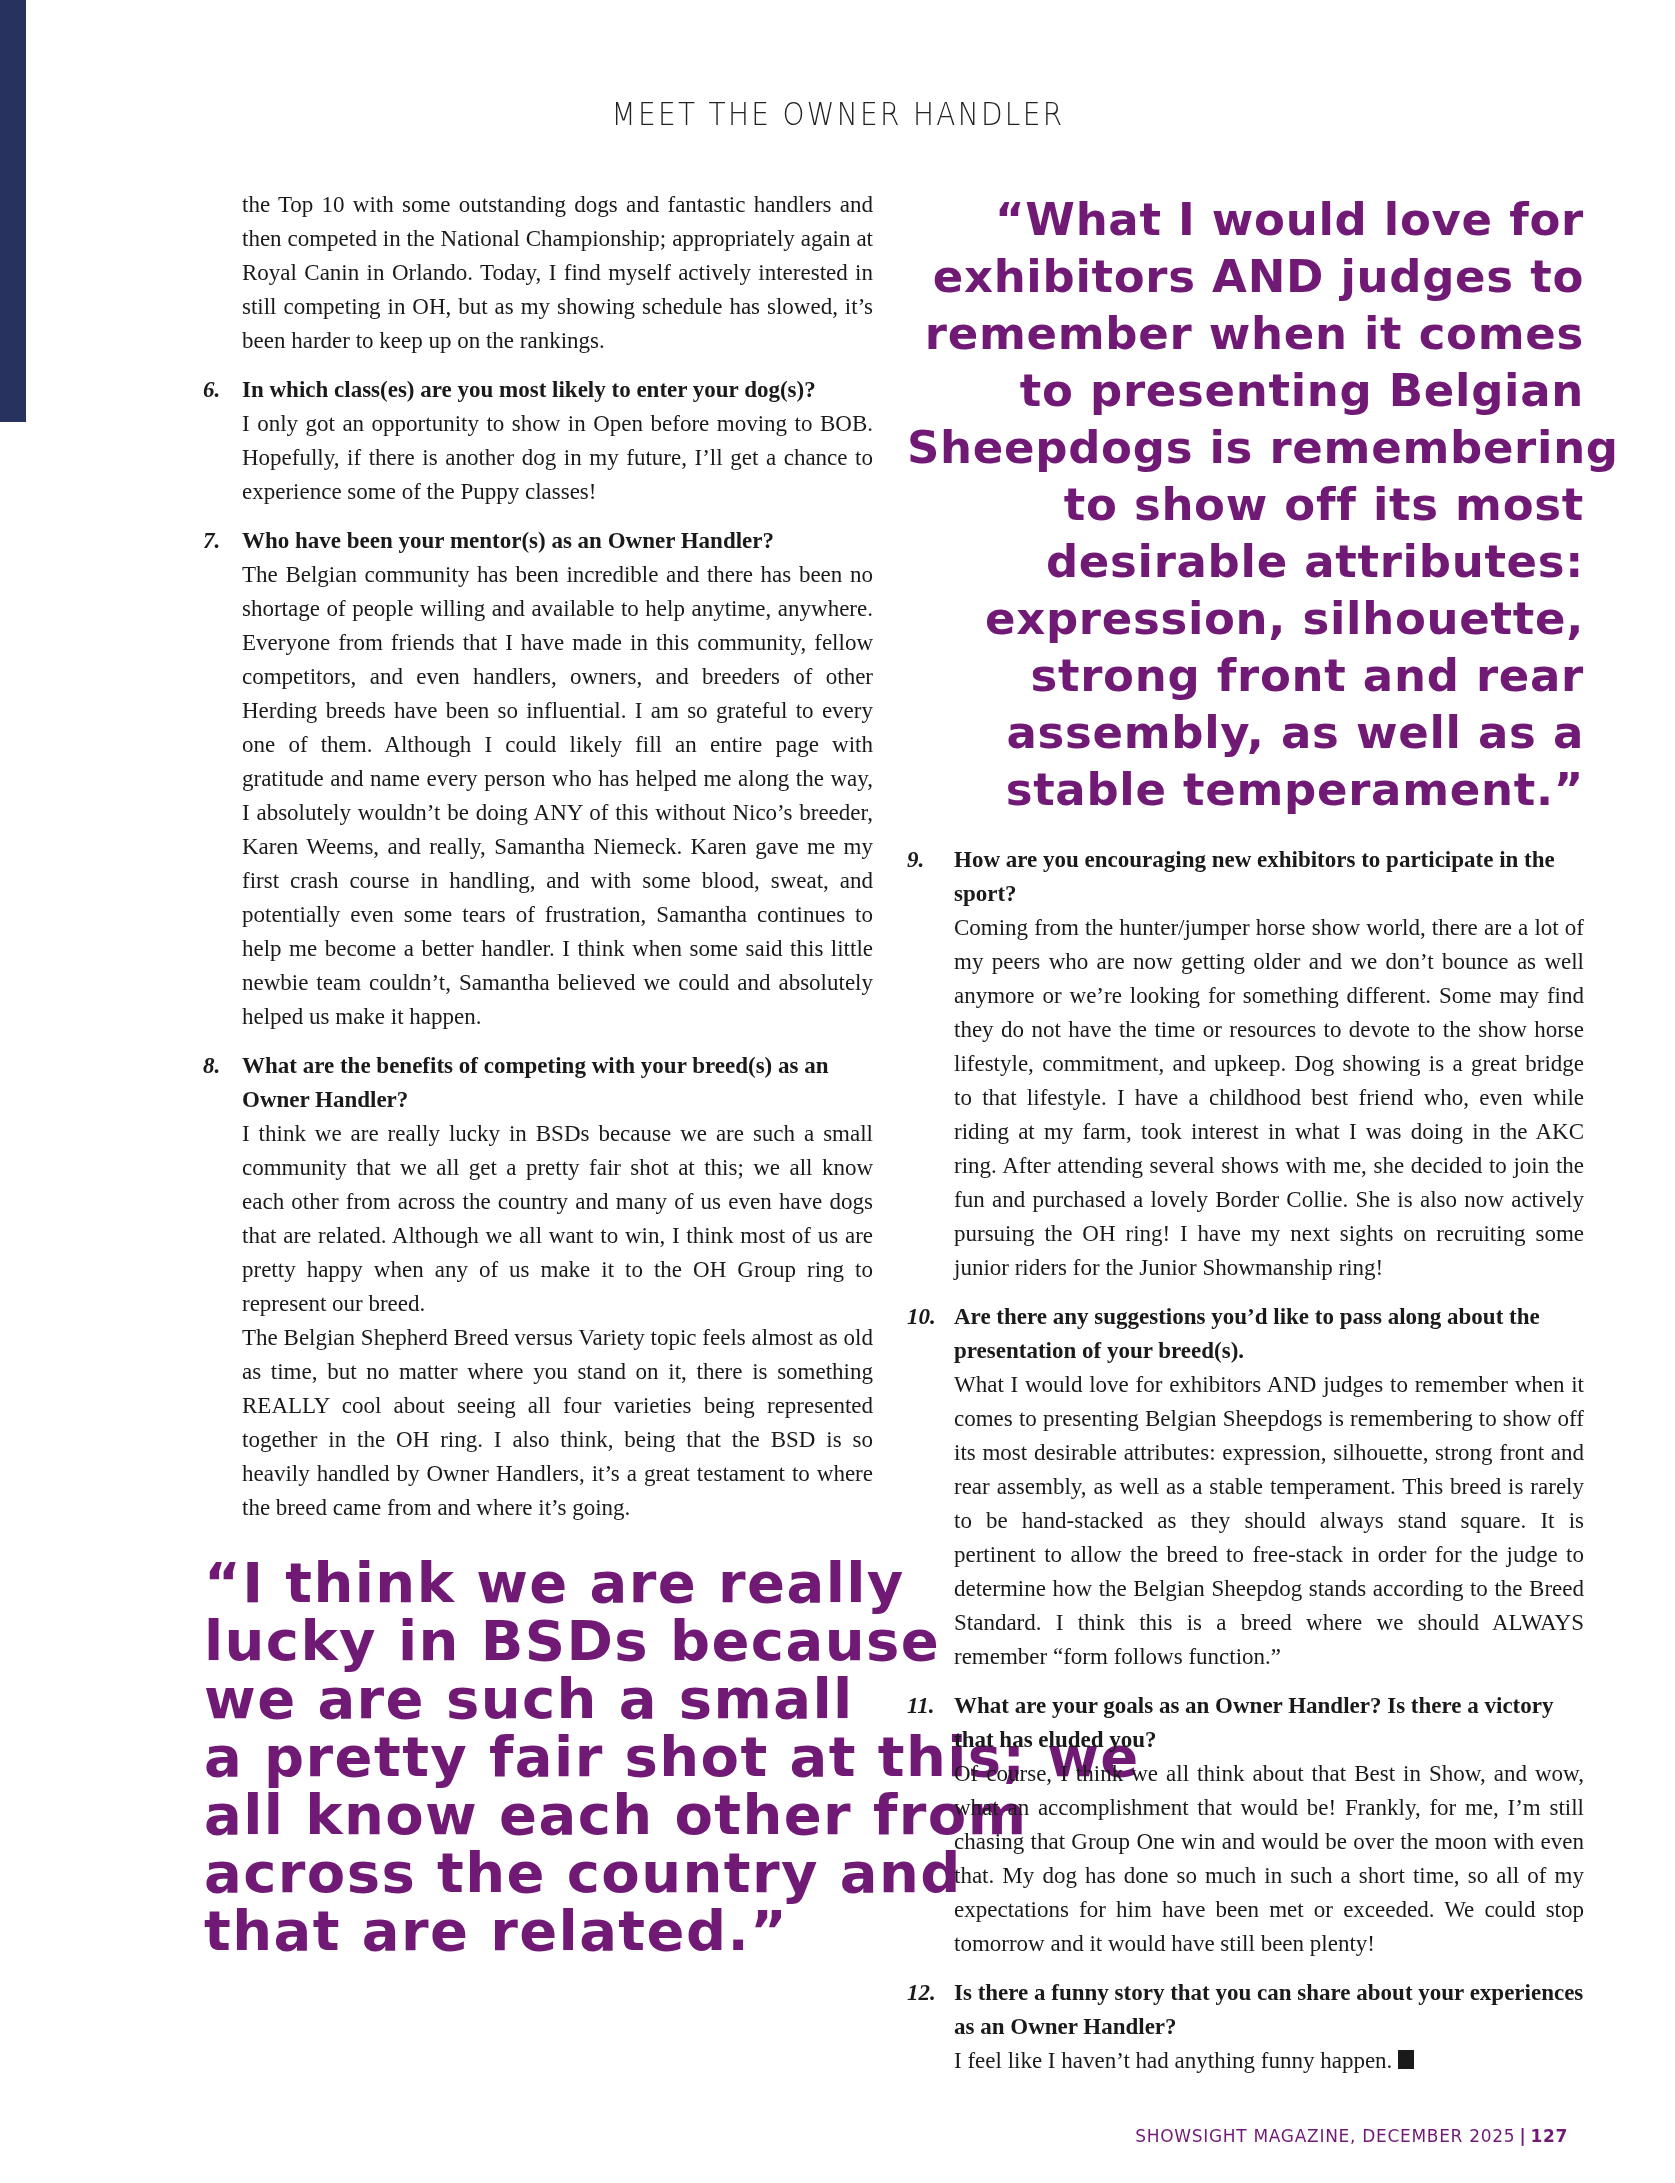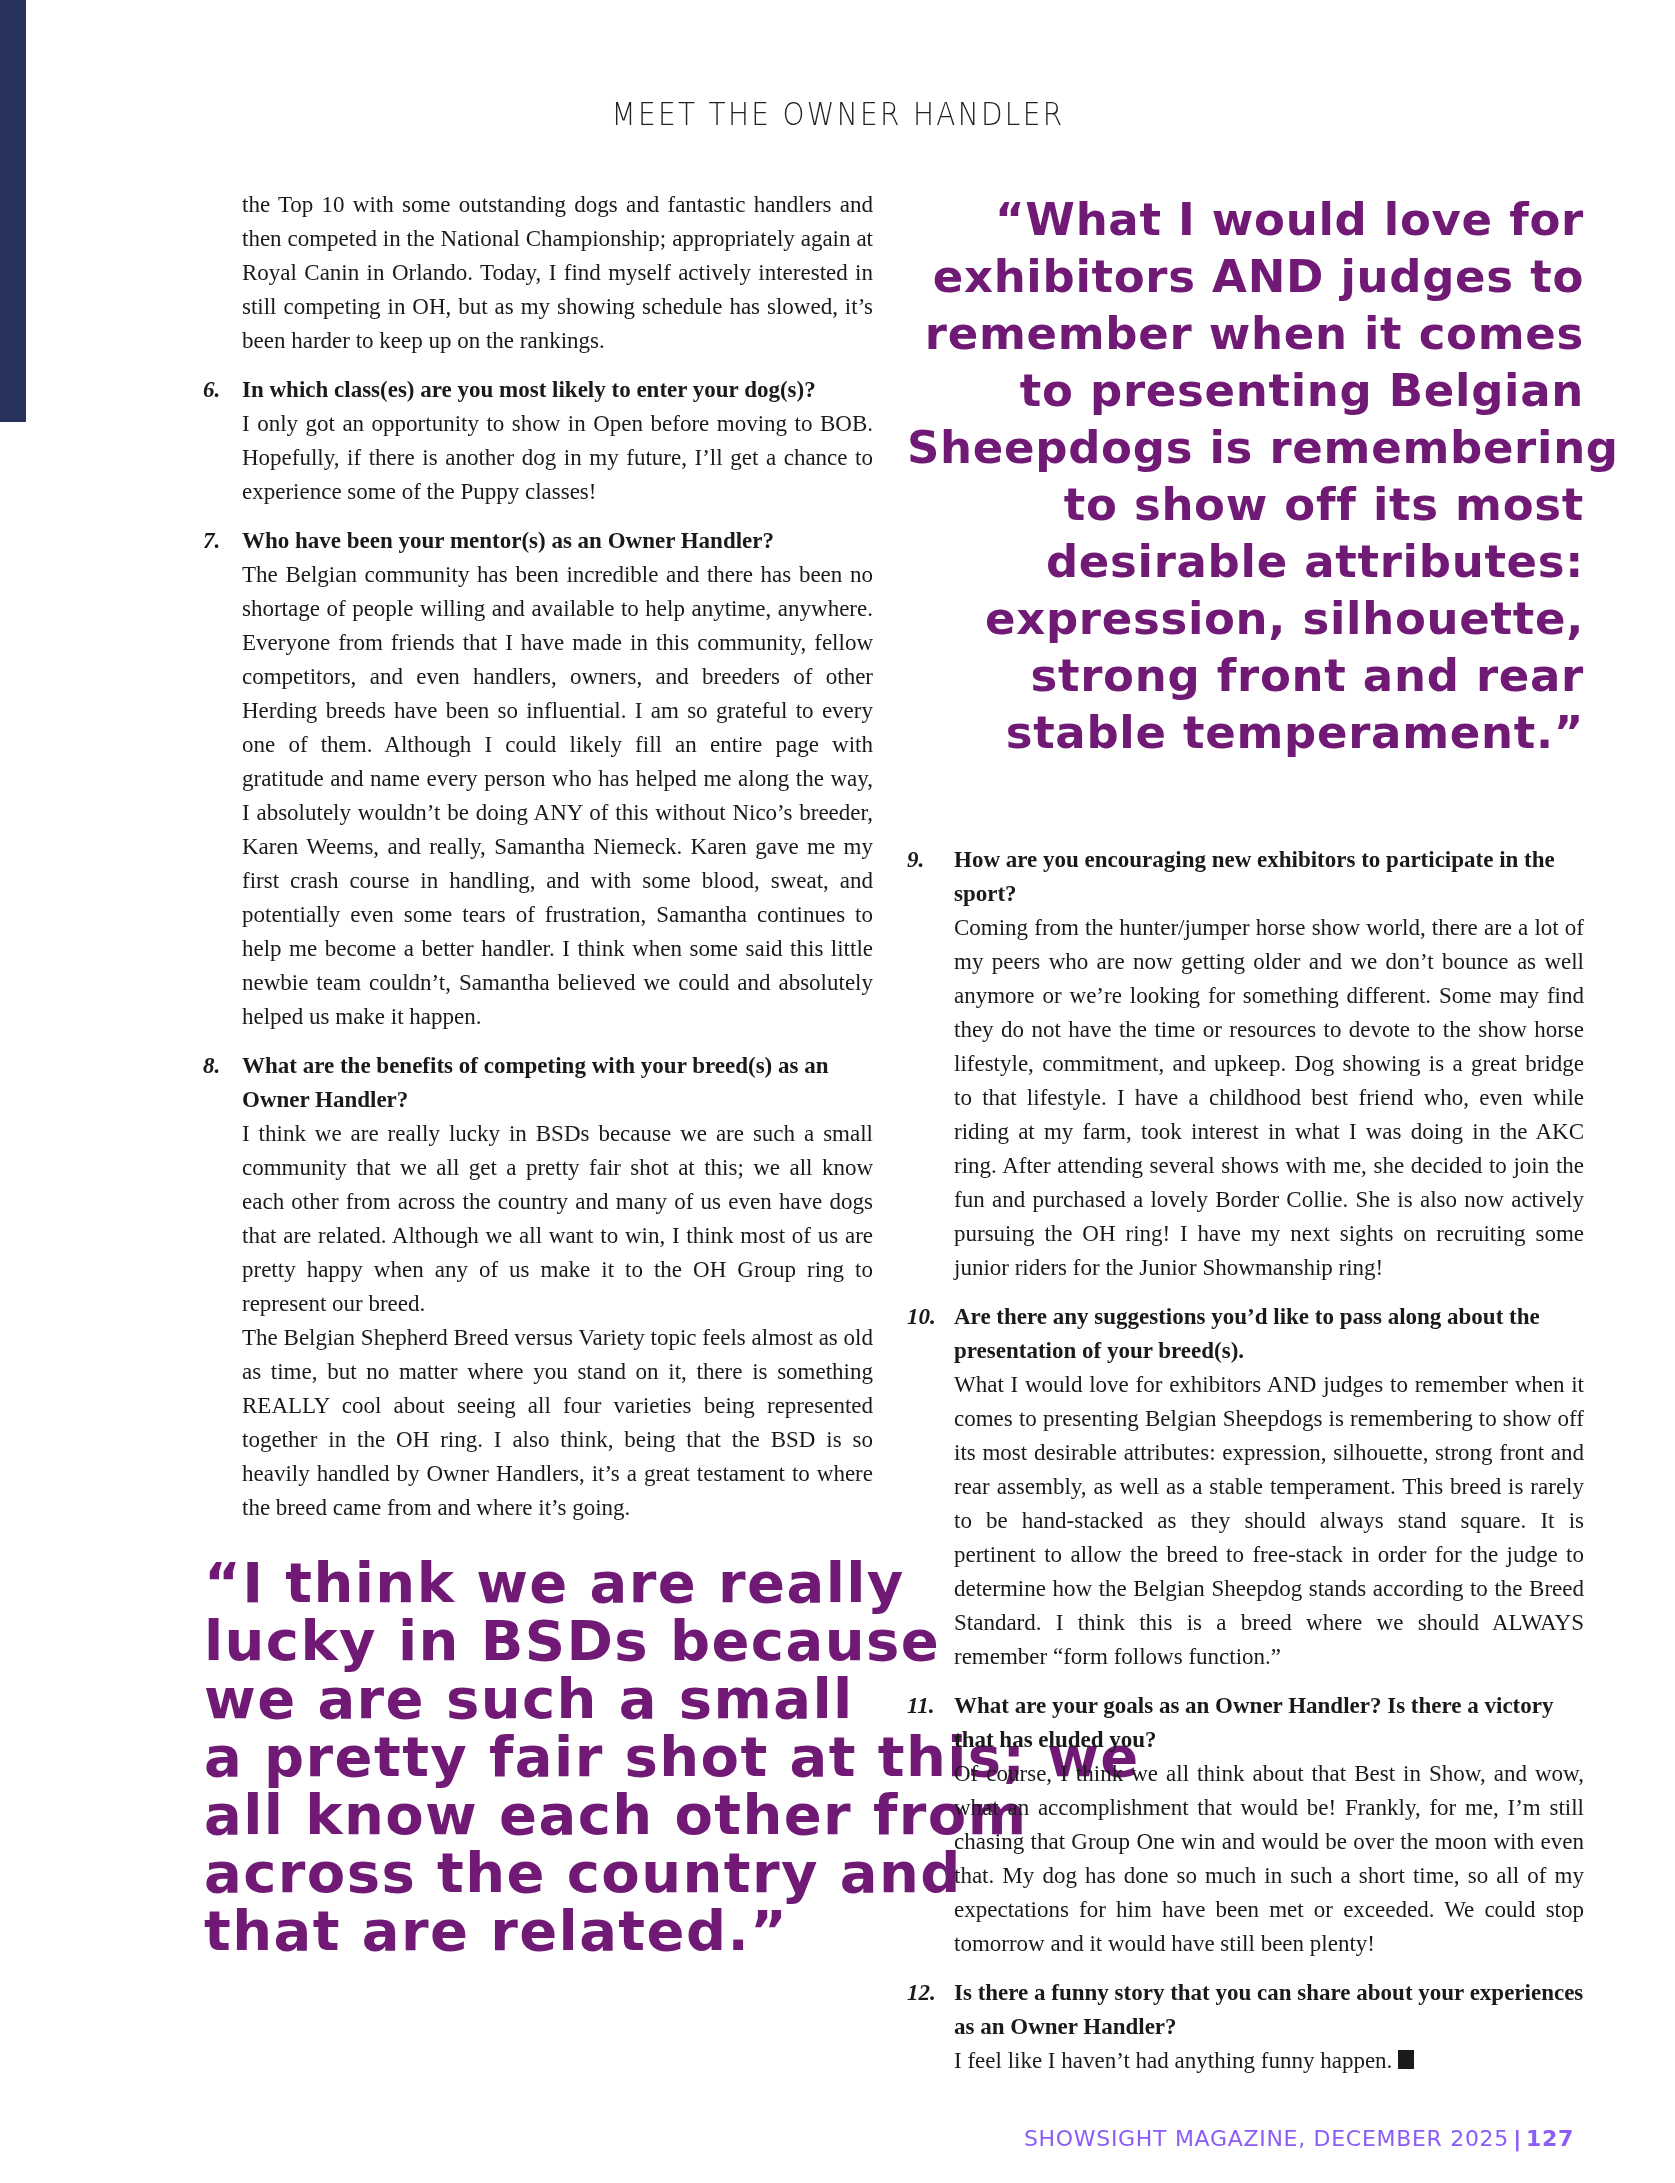--- a/index.html
+++ b/index.html
@@ -17,42 +17,43 @@
   .qa { margin-top: 15px; position: relative; padding-left: 39px; }
   .qa .num { position: absolute; left: 0; top: 0; font-style: italic; font-weight: bold; font-size: 23px; line-height: 34px; }
   .qa .question { font-weight: bold; font-size: 23px; line-height: 34px; margin: 0; }
   .col-right .qa { padding-left: 47px; }
   .col-right .qa:first-child { margin-top: 0; }
   .end-mark { display: inline-block; width: 16.2px; height: 19px; background: #1a1a1a; margin-left: 5.4px; vertical-align: -1.4px; }
   .pull-quote { position: absolute; color: #701a75; font-family: "DejaVu Sans", sans-serif; font-weight: bold; margin: 0; }
   .pull-right { left: 907px; top: 191px; width: 677px; text-align: right; font-size: 45px; line-height: 57px; letter-spacing: 0.7px; }
   .pull-left { left: 204px; top: 1554px; width: 677px; text-align: left; font-size: 56px; line-height: 58px; letter-spacing: 1.4px; }
   .pull-quote span { display: block; white-space: nowrap; }
-  .footer { position: absolute; top: 2126px; right: 102px; font-family: "DejaVu Sans", sans-serif;
-            font-size: 22px; letter-spacing: 0.7px; color: #8b5cf6; }
+  .footer { position: absolute; top: 2126px; right: 108px; font-family: "DejaVu Sans", sans-serif;
+            font-size: 17px; letter-spacing: 0.7px; color: #701a75; }
   .footer .sep { font-weight: bold; margin: 0 4.1px; }
   .footer .page { font-weight: bold; }
 </style>
 </head>
 <body>
 
 <div class="side-bar"></div>
 
 <div class="running-head">MEET THE OWNER HANDLER</div>
 
 <div class="pull-quote pull-right">
   <span>“What I would love for</span>
   <span>exhibitors AND judges to</span>
   <span>remember when it comes</span>
   <span>to presenting Belgian</span>
   <span>Sheepdogs is remembering</span>
   <span>to show off its most</span>
   <span>desirable attributes:</span>
   <span>expression, silhouette,</span>
   <span>strong front and rear</span>
+  <span>assembly, as well as a</span>
   <span>stable temperament.”</span>
 </div>
 
 <div class="col col-left">
   <p class="cont-para">the Top 10 with some outstanding dogs and fantastic handlers and then competed in the National Championship; appropriately again at Royal Canin in Orlando. Today, I find myself actively interested in still competing in OH, but as my showing schedule has slowed, it’s been harder to keep up on the rankings.</p>
 
   <div class="qa">
     <span class="num">6.</span>
     <p class="question">In which class(es) are you most likely to enter your dog(s)?</p>
     <div class="answer">

